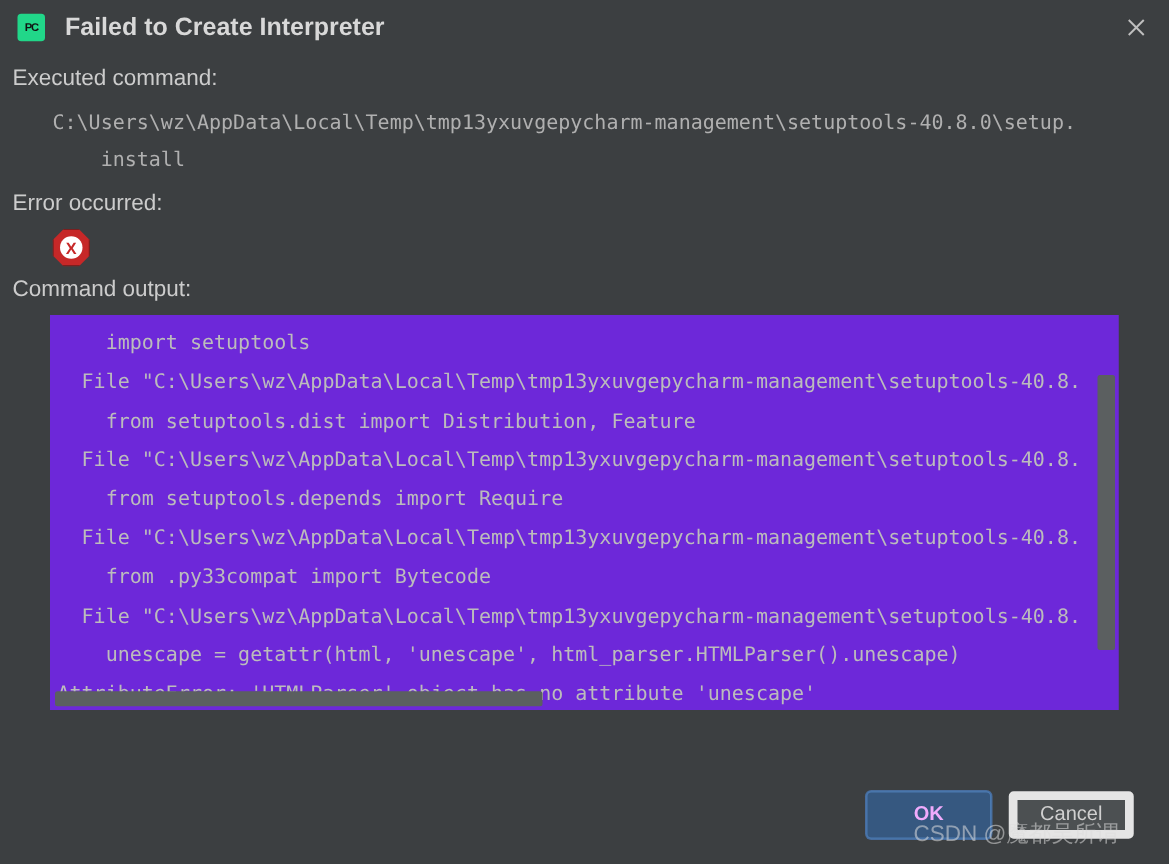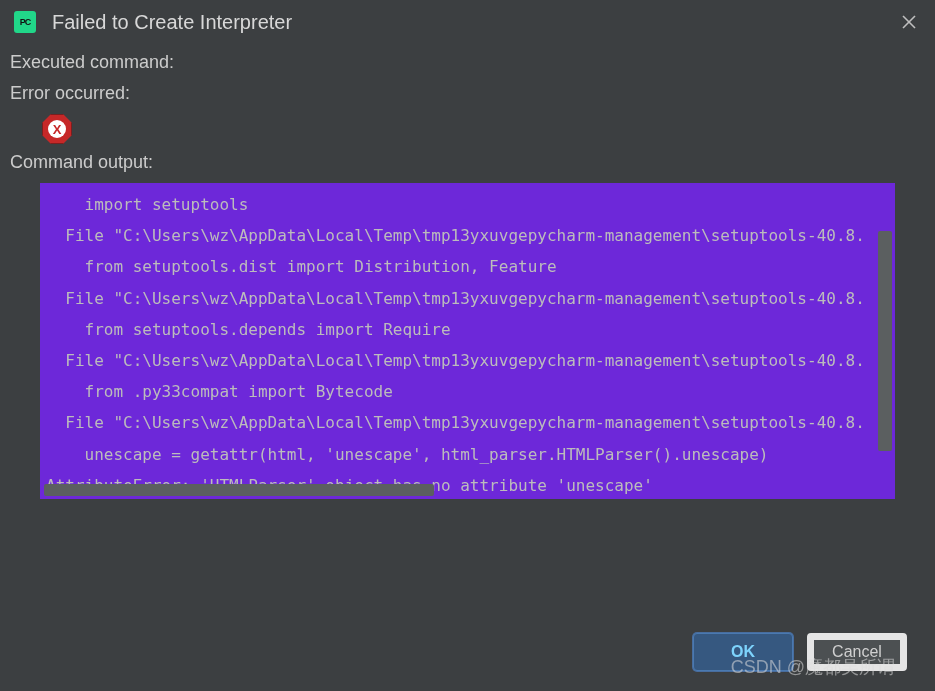--- a/index.html
+++ b/index.html
@@ -31,21 +31,21 @@
     display:flex; align-items:center; justify-content:center;
   }
   .app-icon::before{
     content:"PC";
     font-size:9px; font-weight:bold; color:#111;
     letter-spacing:-1px;
   }
   .title-text {
     font-size: 20px;
     color: #d8d8d8;
-    font-weight: 400;
+    font-weight: 700;
   }
   .close-btn {
     width: 28px; height: 28px;
     display:flex; align-items:center; justify-content:center;
     cursor:pointer;
     margin-left:auto;
   }
   .close-btn svg { stroke:#bfbfbf; }
 
   .section-label {
@@ -135,21 +135,21 @@
     font-size: 16px;
     display:flex; align-items:center; justify-content:center;
     cursor:pointer;
     border:7px solid #e5e5e5;
     background:#4c5052;
     color:#d0d0d0;
   }
   .btn-primary {
     background:#365880;
     border:1px solid #4a79b0;
-    color:#7dd3fc;
+    color:#f0abfc;
     font-weight:600;
     box-shadow: 0 0 0 1px rgba(80,140,220,0.6);
   }
   .watermark {
     position:absolute;
     bottom: 12px; right: 40px;
     color: rgba(220,220,220,0.55);
     font-size: 18px;
     font-family: "Microsoft YaHei","SimSun",sans-serif;
     pointer-events:none;
@@ -165,20 +165,22 @@
     <div class="title-text">Failed to Create Interpreter</div>
     <div class="close-btn">
       <svg width="14" height="14" viewBox="0 0 14 14">
         <line x1="1" y1="1" x2="13" y2="13" stroke-width="1.6"></line>
         <line x1="13" y1="1" x2="1" y2="13" stroke-width="1.6"></line>
       </svg>
     </div>
   </div>
 
   <div class="section-label">Executed command:</div>
+  <div class="executed-block mono">C:\Users\wz\AppData\Local\Temp\tmp13yxuvgepycharm-management\setuptools-40.8.0\setup.
+    install</div>
 
   <div class="section-label">Error occurred:</div>
   <div class="error-row">
     <div class="err-icon">
       <div class="err-icon-octa">
           <div class="err-icon-inner">X</div>
         </div>
     </div>
   </div>
 

